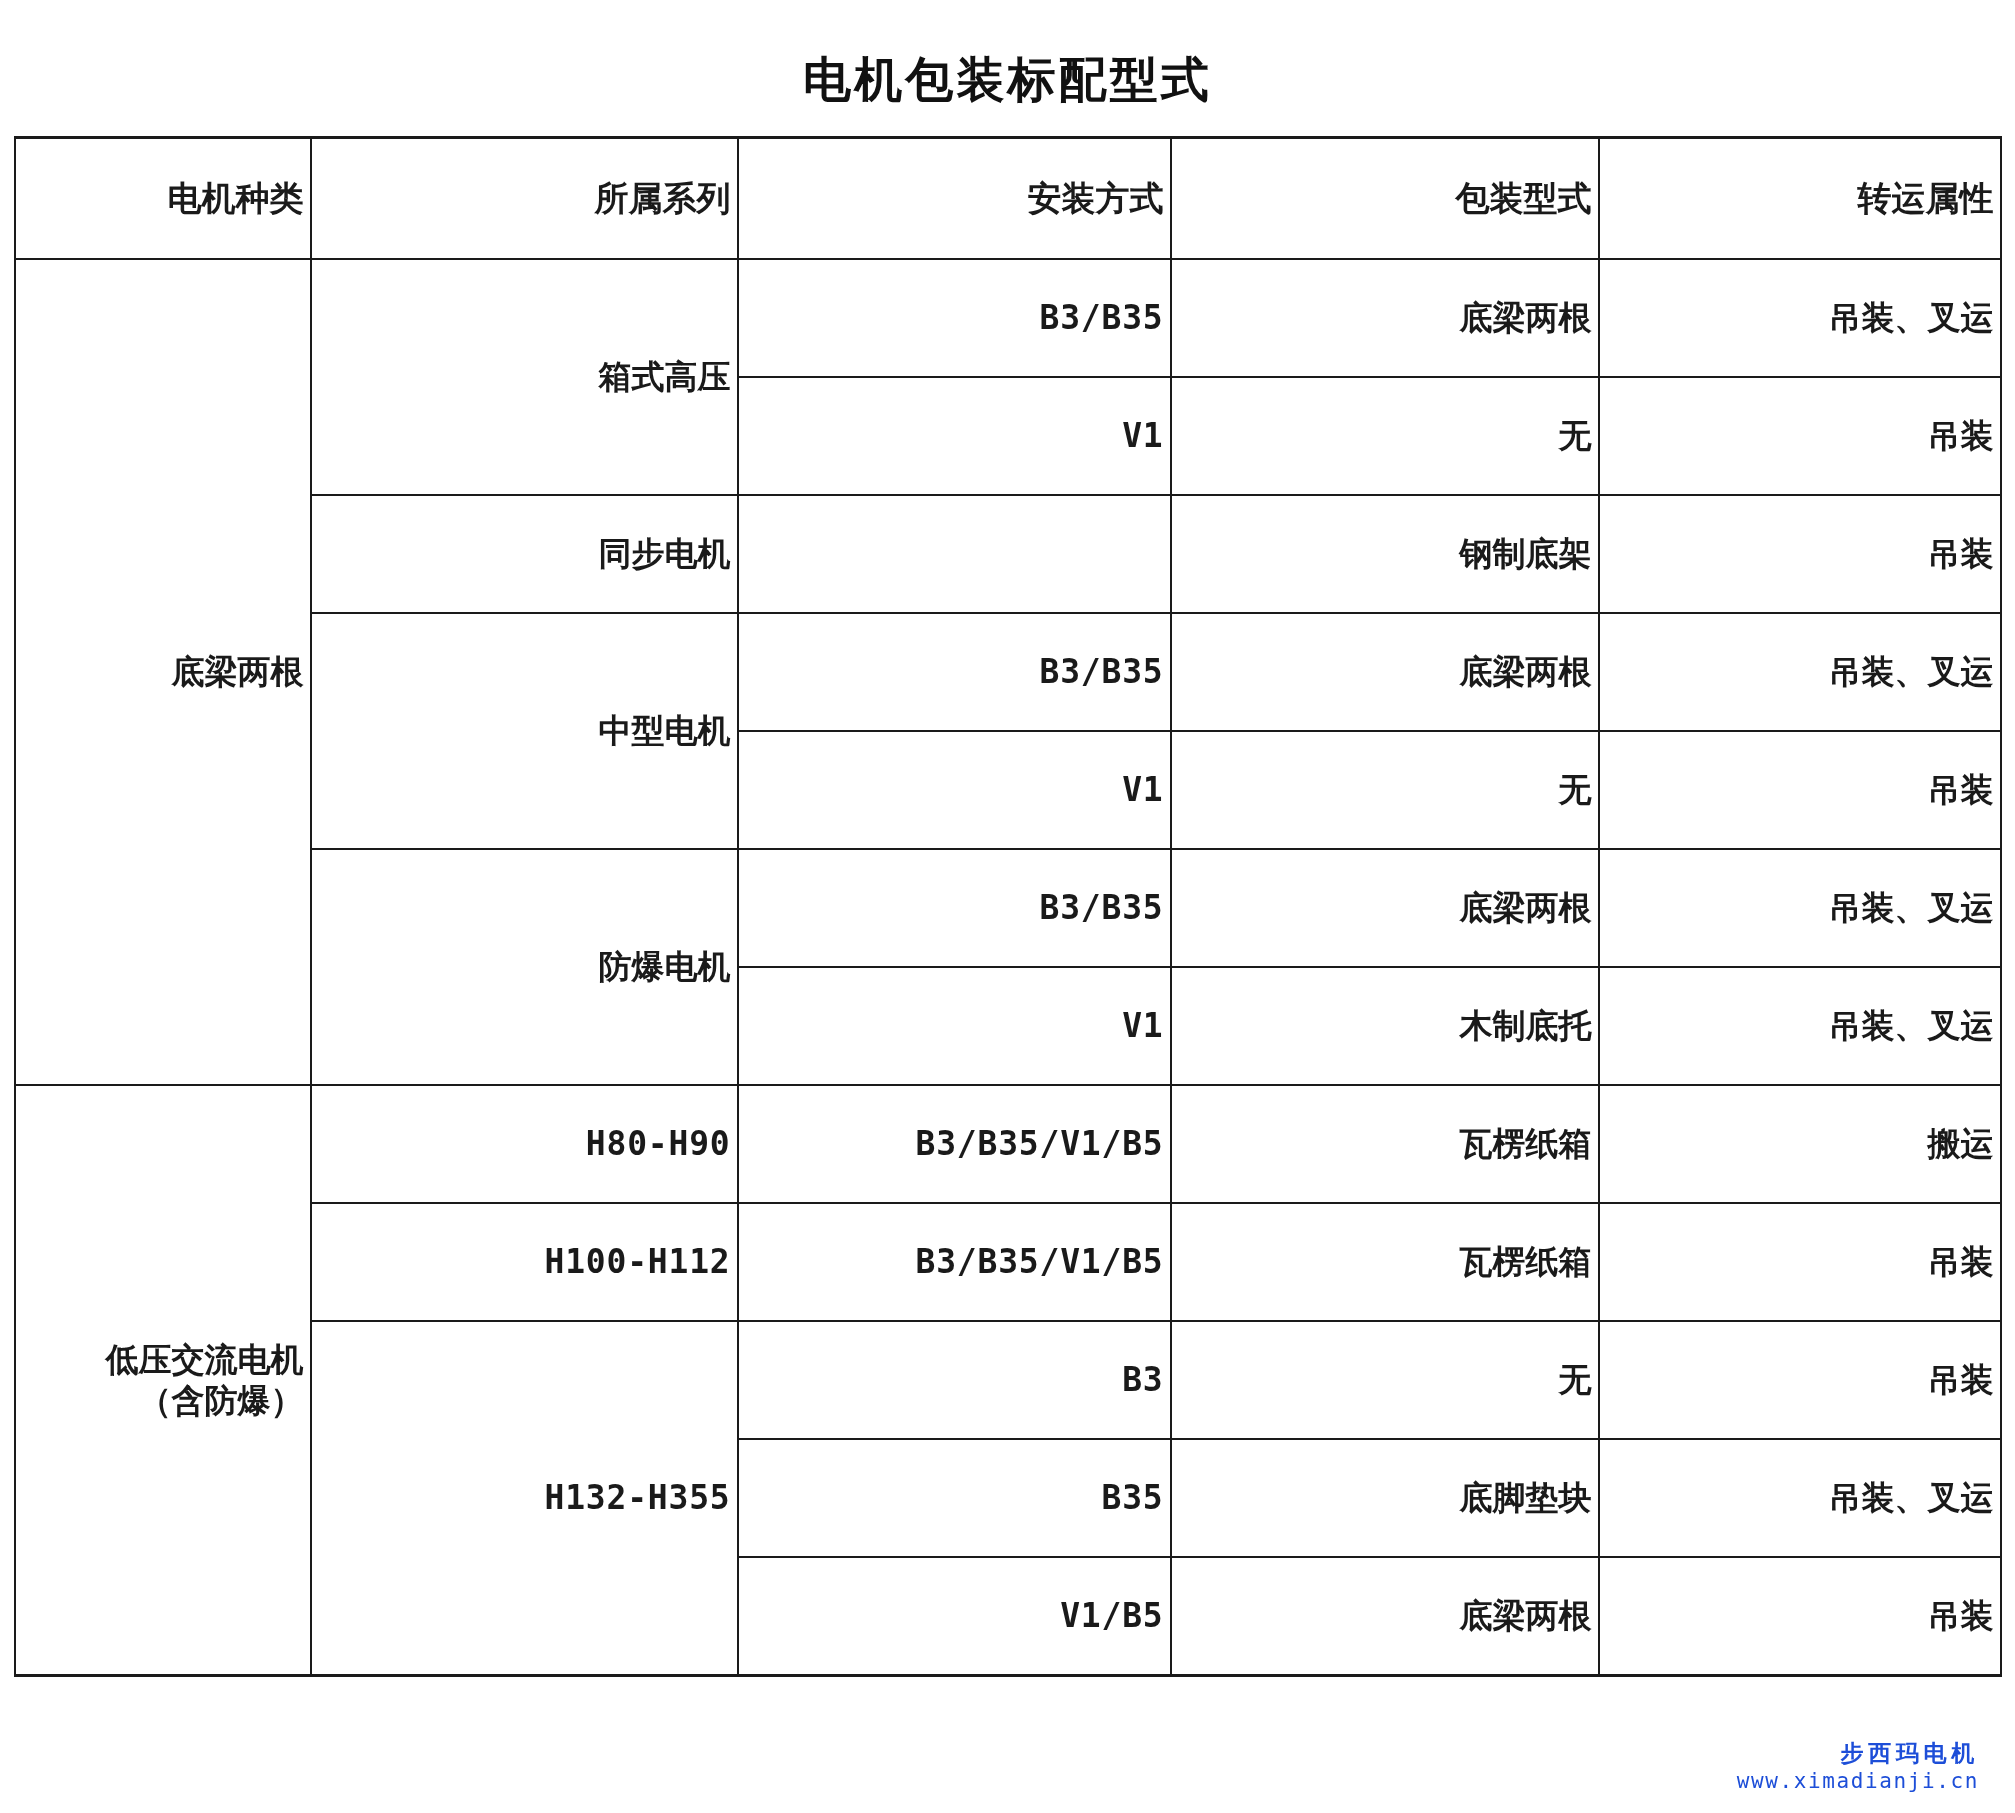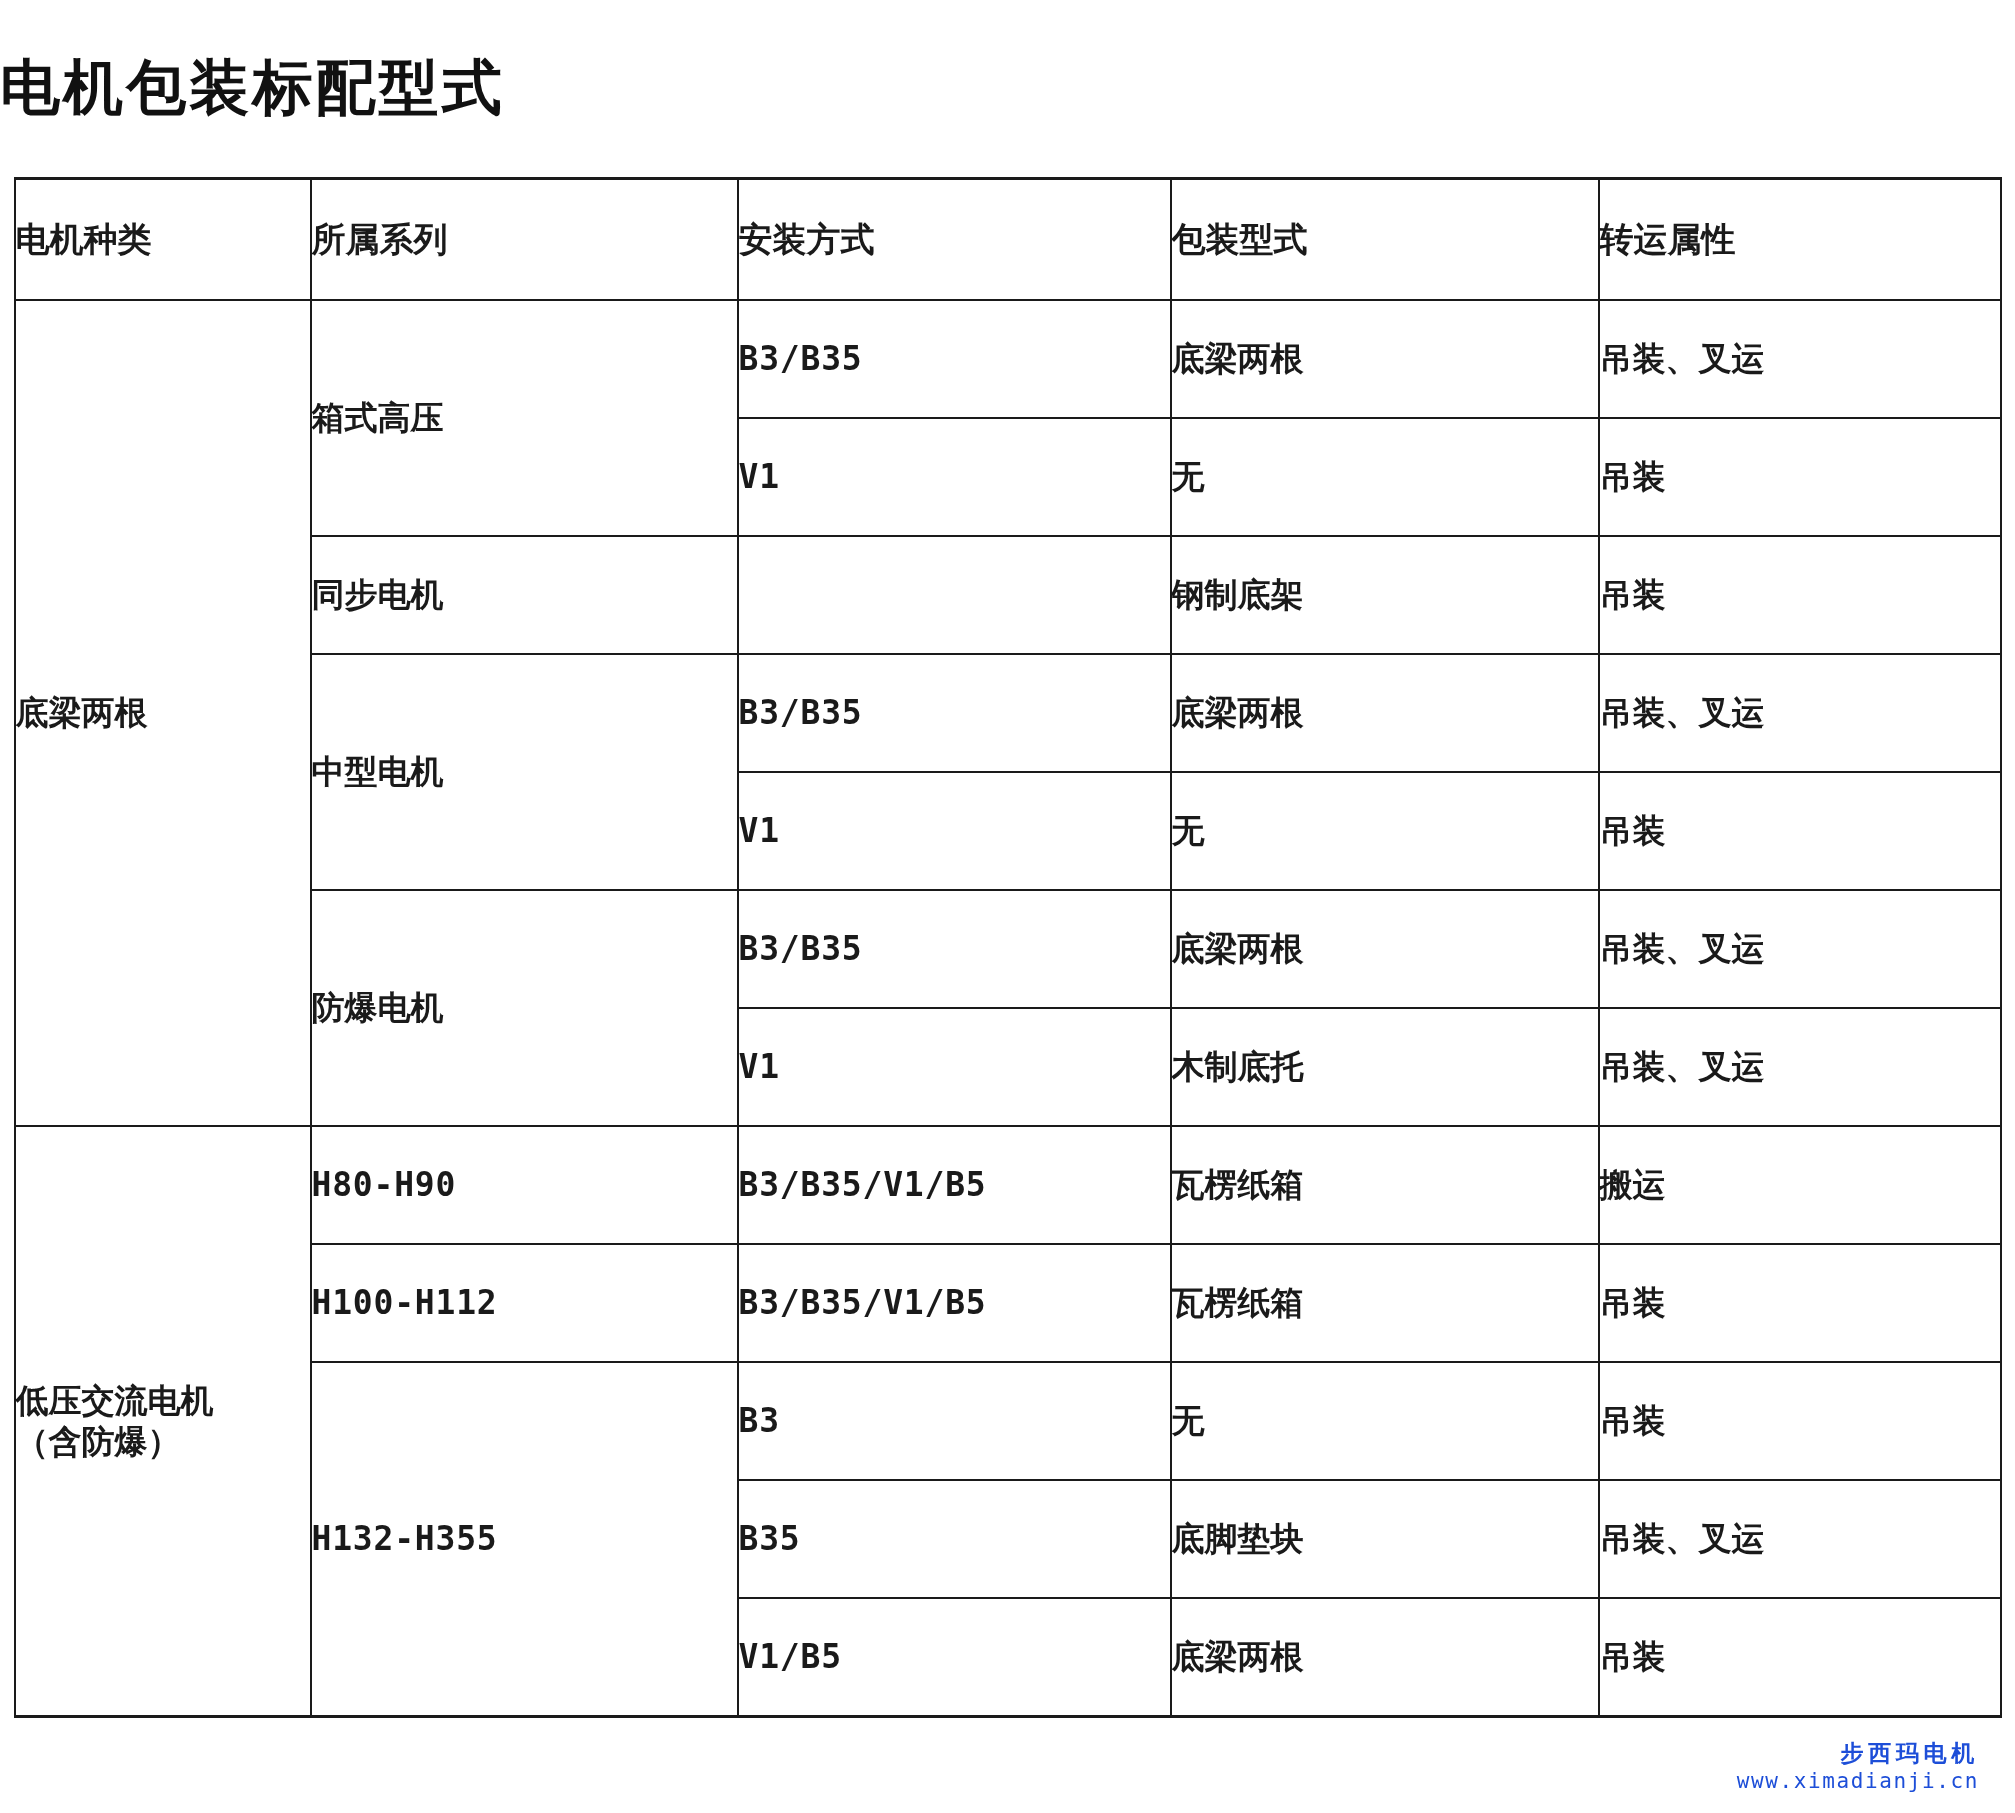--- a/index.html
+++ b/index.html
@@ -15,49 +15,50 @@
     position: relative;
     overflow: hidden;
   }
   .page {
     position: relative;
     width: 2015px;
     height: 1813px;
     box-sizing: border-box;
   }
   .doc-title {
-    font-size: 60px;
+    text-align: center;
+    font-size: 48px;
     font-weight: bold;
     letter-spacing: 3.1px;
     padding-top: 48px;
-    padding-bottom: 48px;
+    padding-bottom: 24px;
     color: #111;
   }
   table.pkg-table {
     border-collapse: collapse;
     table-layout: fixed;
     width: 1986px;
     margin: 0 auto;
     border-top: 3.1px solid #1a1a1a;
     border-bottom: 3.1px solid #1a1a1a;
   }
   table.pkg-table col.c0 { width: 296px; }
   table.pkg-table col.c1 { width: 427px; }
   table.pkg-table col.c2 { width: 433px; }
   table.pkg-table col.c3 { width: 428px; }
   table.pkg-table col.c4 { width: 402px; }
 
   table.pkg-table th,
   table.pkg-table td {
     border: 2.3px solid #1a1a1a;
-    text-align: left;
+    text-align: right;
     vertical-align: middle;
     font-size: 33px;
     font-weight: bold;
-    padding: 0 0;
+    padding: 0 6px;
     line-height: 1.25;
   }
   table.pkg-table th {
     height: 119px;
     font-size: 34px;
   }
   table.pkg-table td {
     height: 116px;
     border-radius: 16px;
   }

